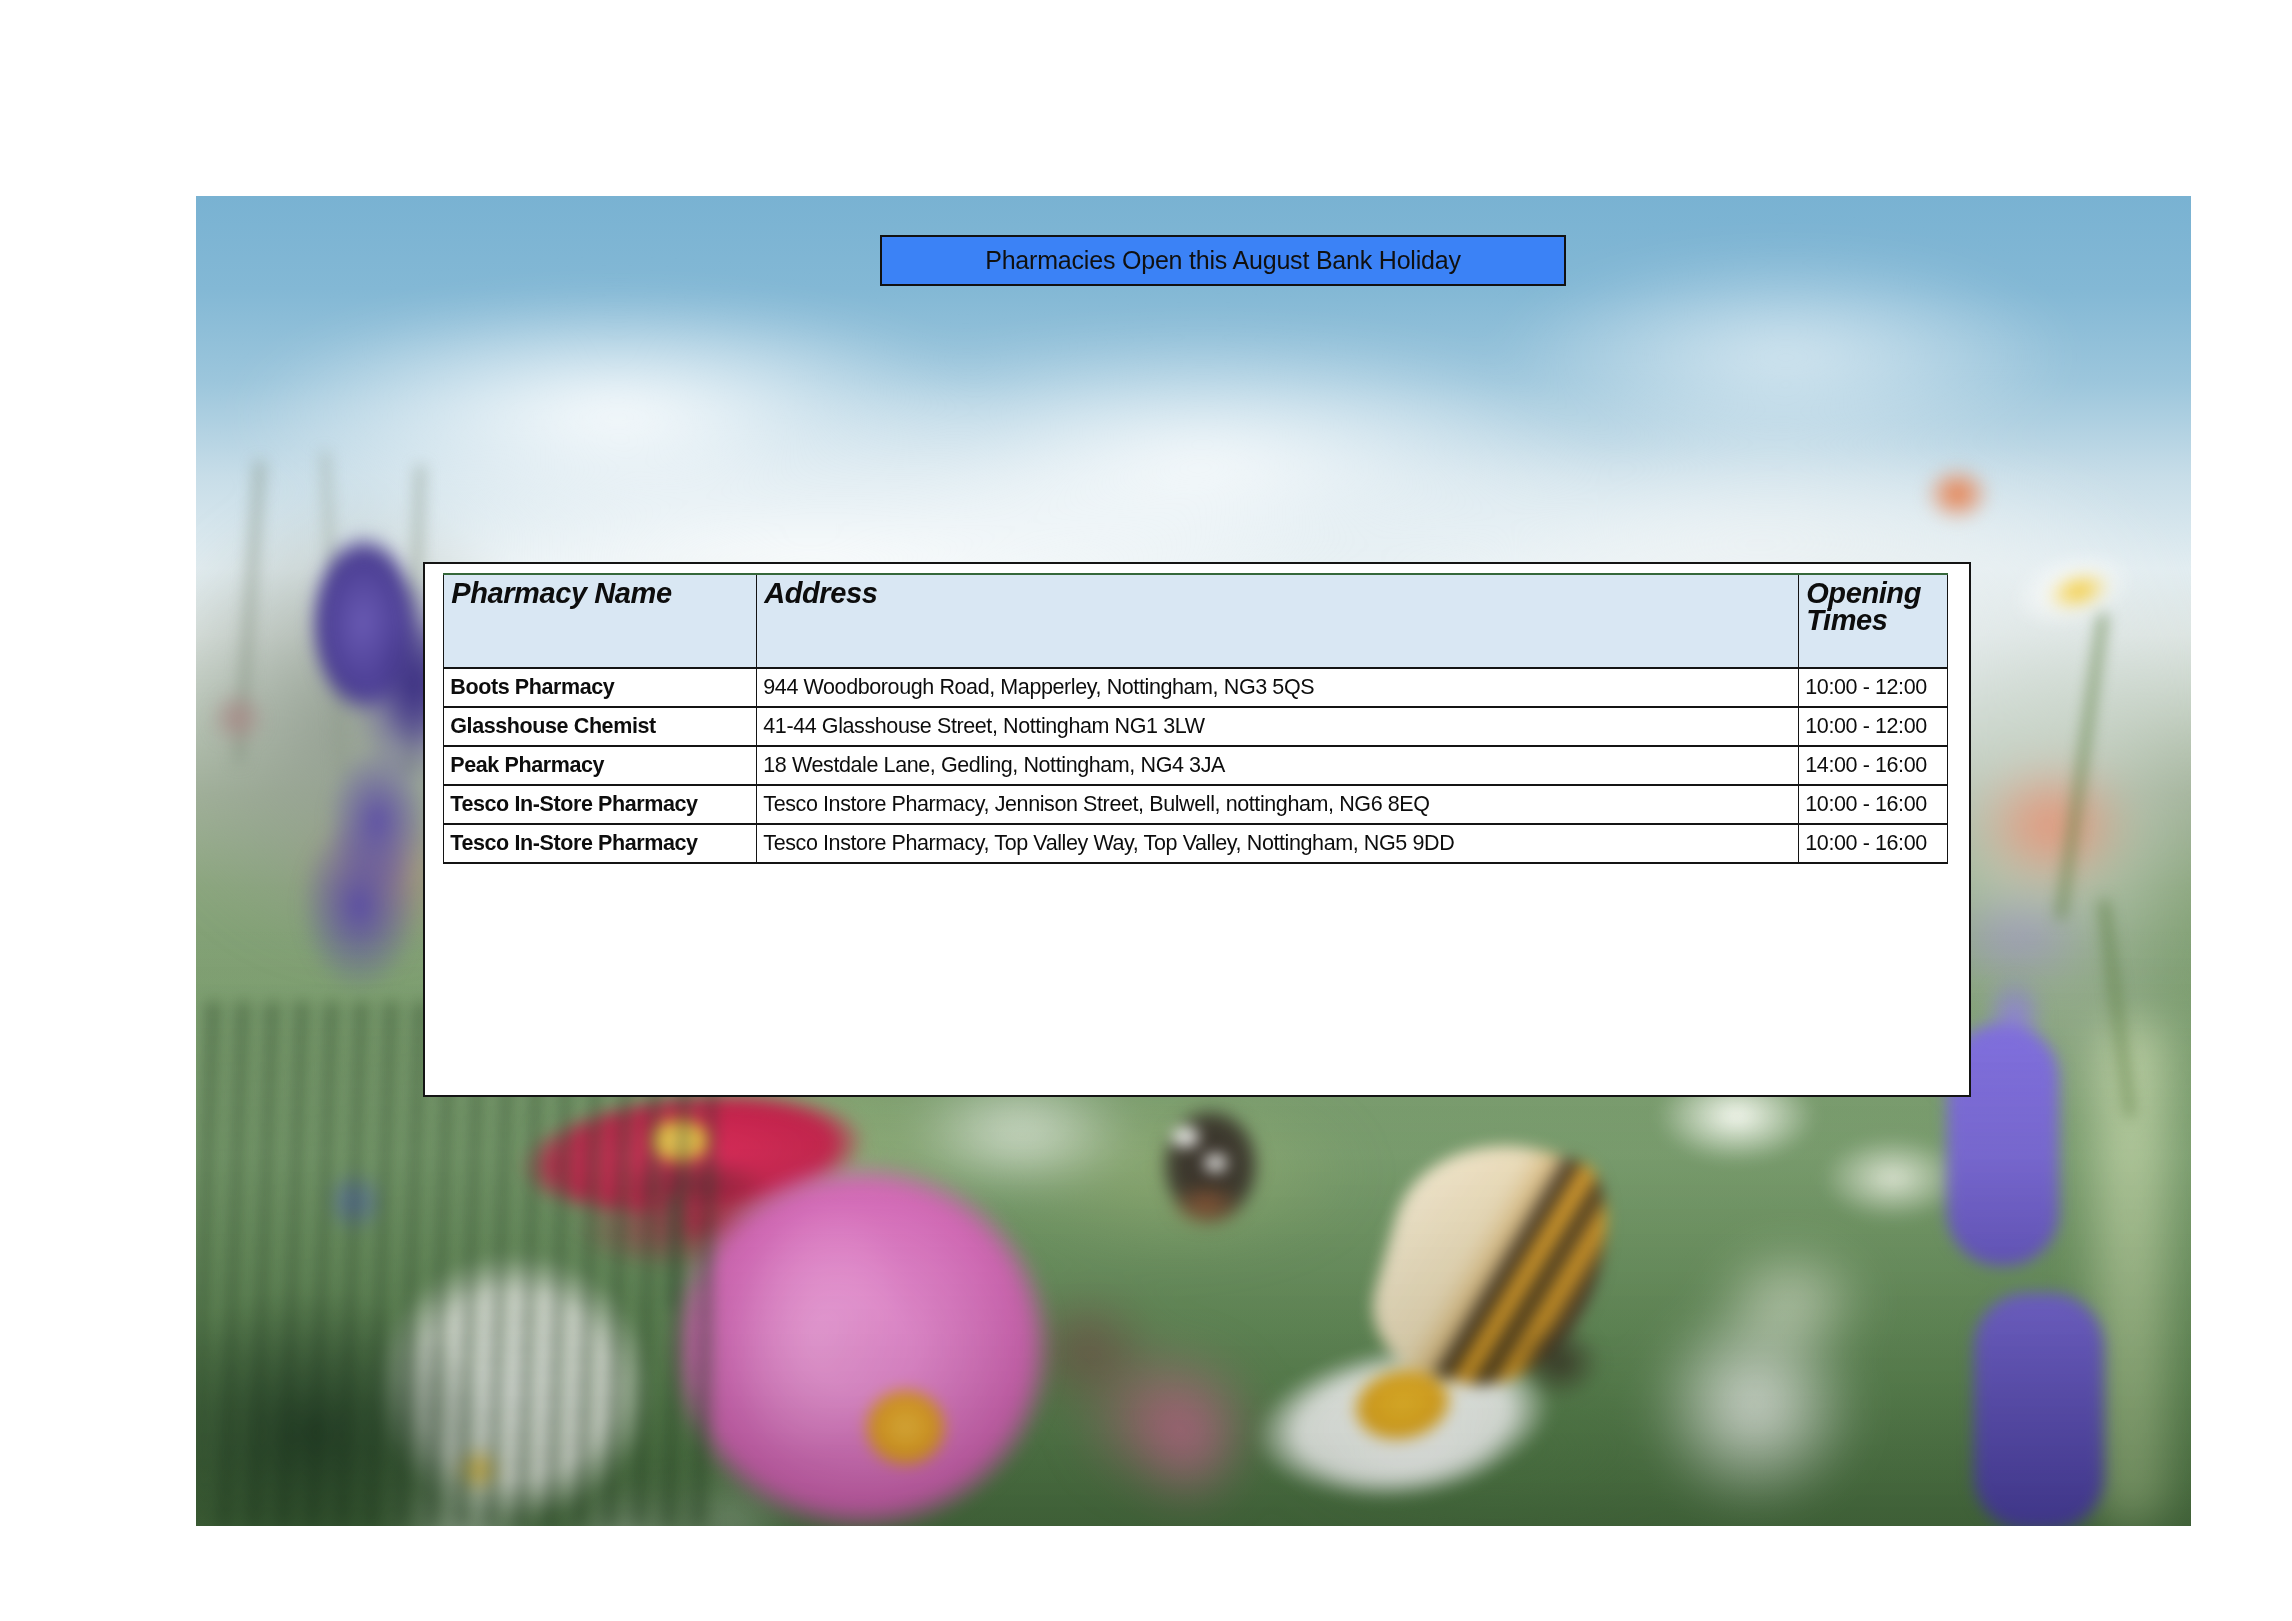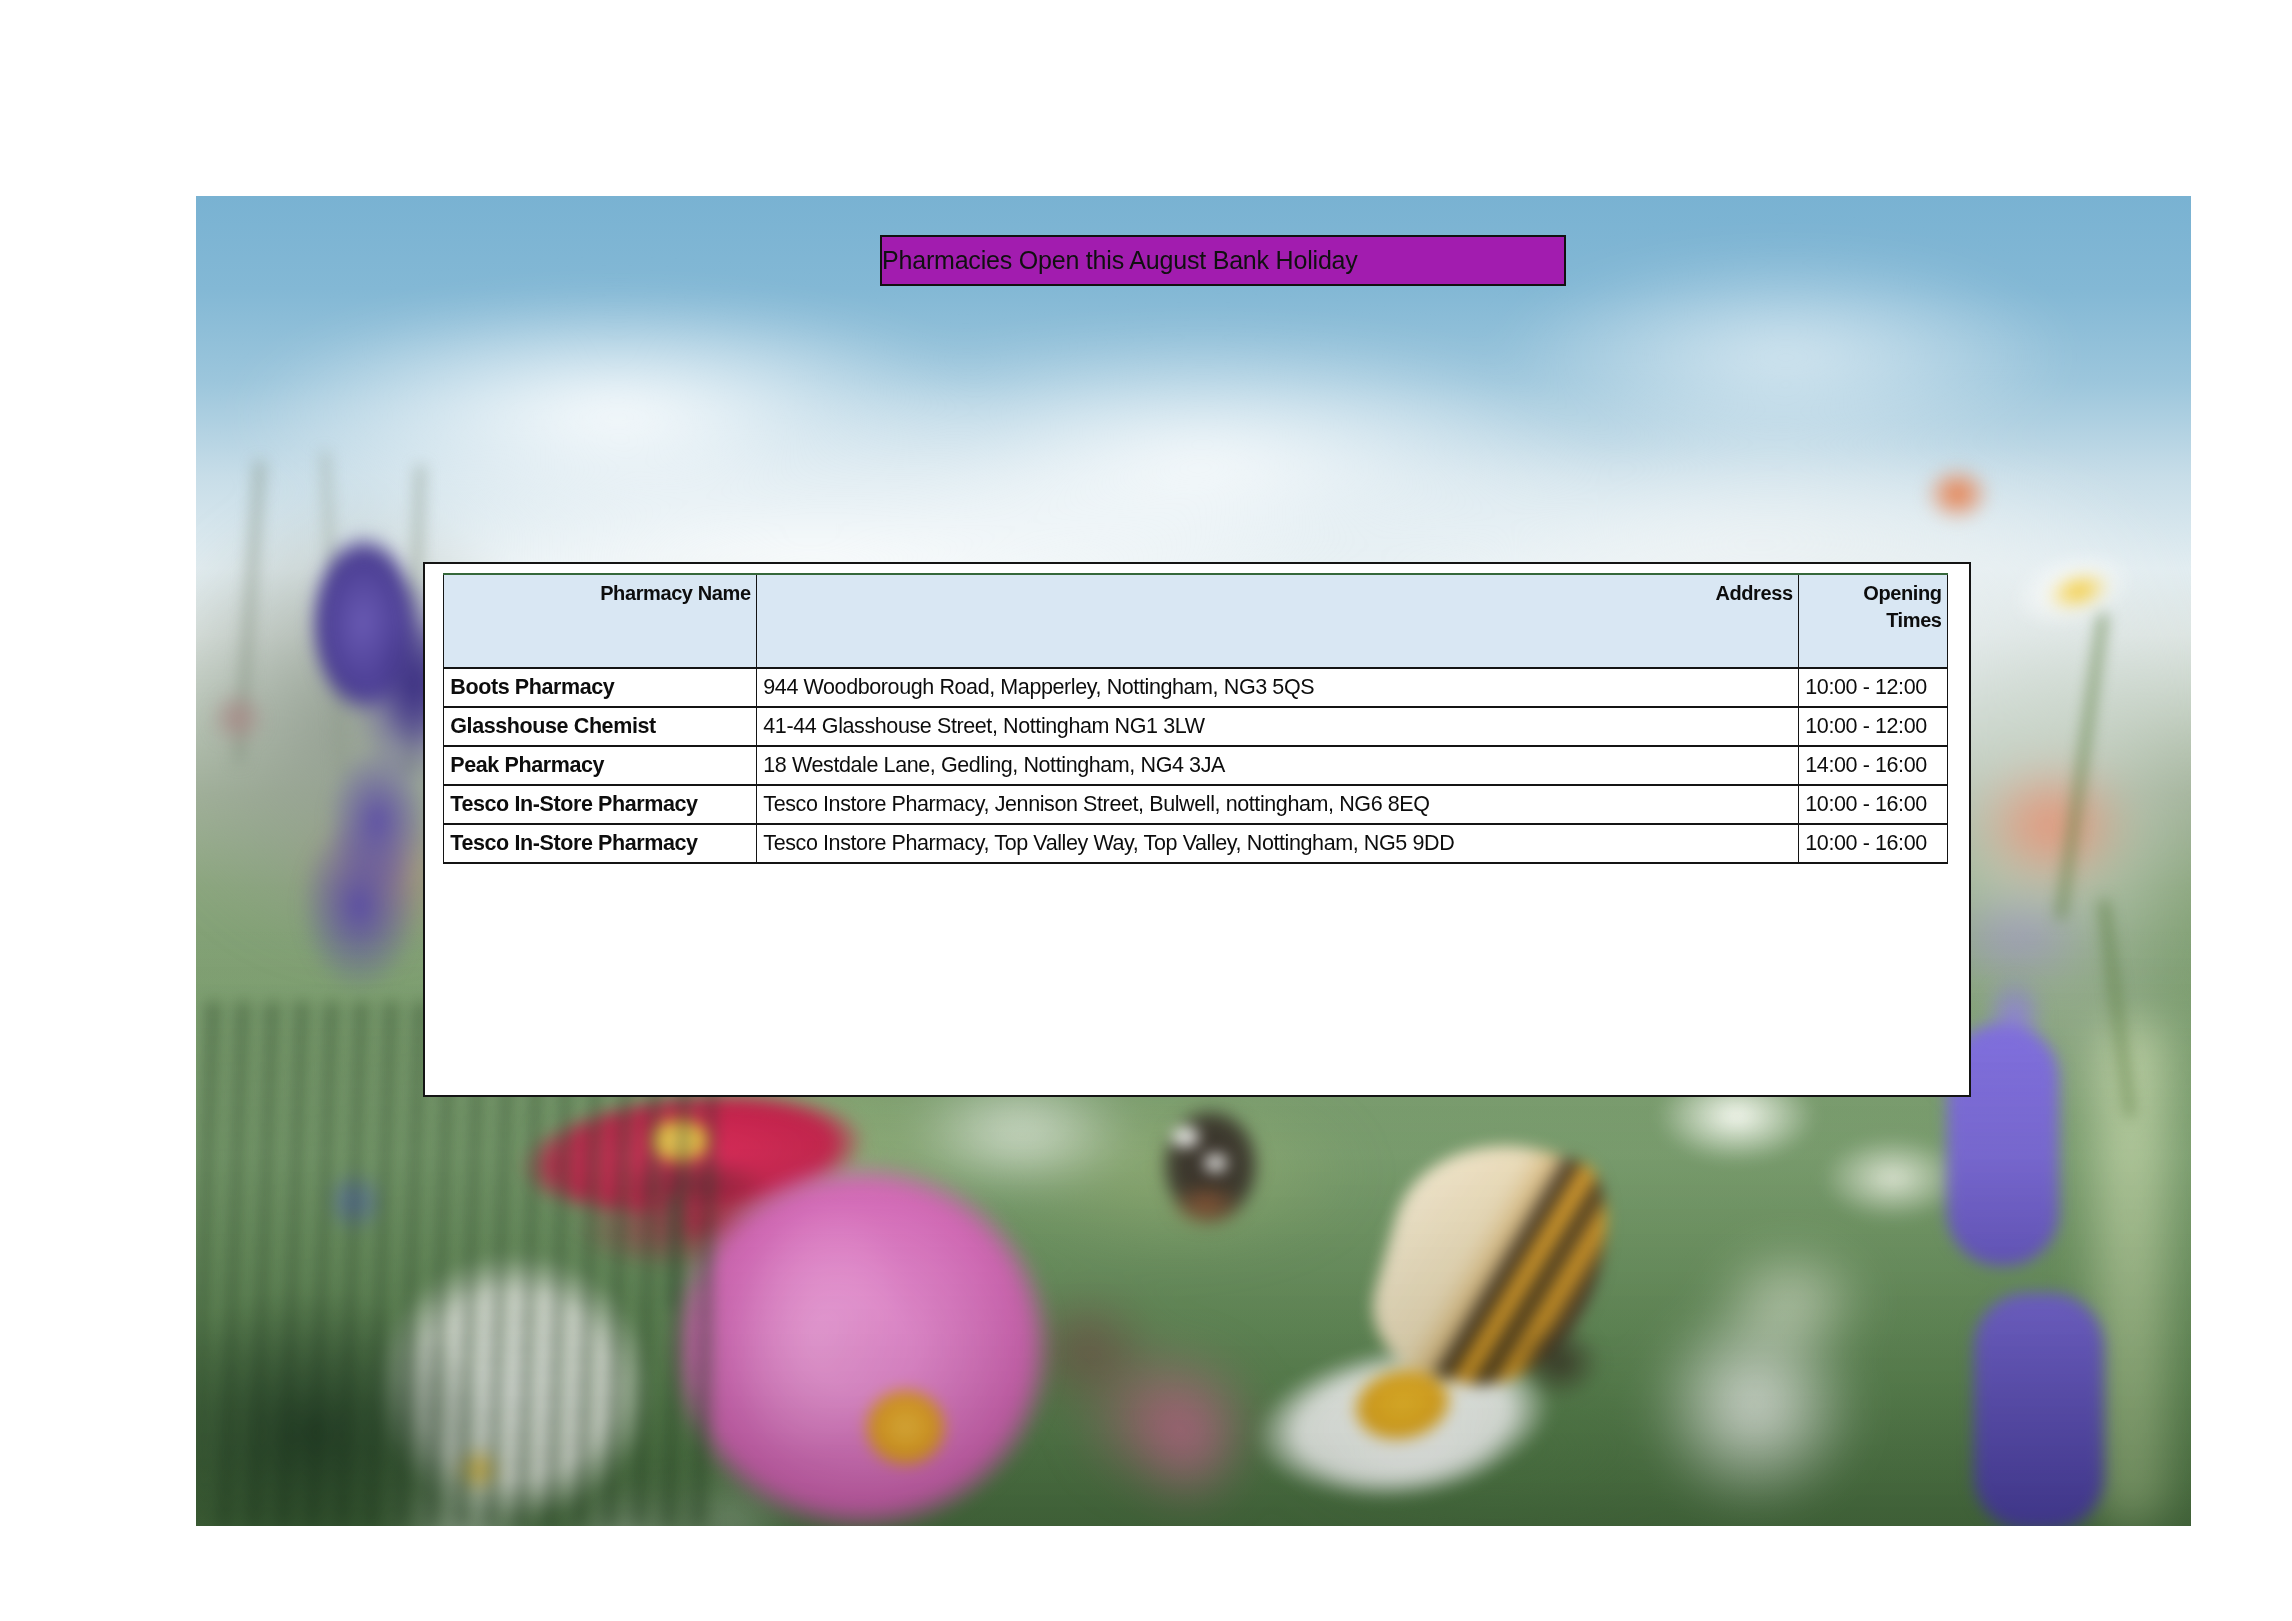--- a/index.html
+++ b/index.html
@@ -18,45 +18,45 @@
   .layer{position:absolute;inset:0;}
   .blur-lg{filter:blur(23px);}
   .blur-sm{filter:blur(7.2px);}
   .b{position:absolute;border-radius:50%;}
   .rect{position:absolute;}
   .haze{position:absolute;inset:0;
     background:linear-gradient(180deg, rgba(255,255,255,0) 55%, rgba(232,238,224,0.10) 72%, rgba(22,38,20,0.22) 100%);}
   
   .title-box{
     position:absolute;left:880px;top:235px;width:686px;height:51px;
-    background:#a21caf;border:2.7px solid var(--title-border,#111);
-    display:flex;align-items:center;box-sizing:border-box;
+    background:#3b82f6;border:2.7px solid var(--title-border,#111);
+    display:flex;align-items:center;justify-content:center;box-sizing:border-box;
   }
   .title-box span{font-size:25px;color:#101010;letter-spacing:-0.2px;}
   
   .panel{
     position:absolute;left:423px;top:562px;width:1548px;height:535px;
     background:#ffffff;border:2.7px solid var(--table-border,#141414);box-sizing:border-box;
   }
   table.pharm{
     position:absolute;left:18px;top:9px;width:1504px;
     border-collapse:collapse;table-layout:fixed;
   }
   table.pharm col.c1{width:313px;}
   table.pharm col.c2{width:1042px;}
   table.pharm col.c3{width:149px;}
   table.pharm th{
     background:var(--header-fill,#d9e7f3);
     border-top:2.7px solid var(--header-top-border,#35683a);
     border-bottom:2.7px solid var(--table-border,#141414);
     border-left:1.8px solid var(--table-border,#141414);
     border-right:1.8px solid var(--table-border,#141414);
-    height:87px;vertical-align:top;text-align:right;
-    font-size:20px;font-weight:bold;color:#0d0d0d;
-    padding:5.4px 5.4px 0 7.2px;letter-spacing:-0.4px;line-height:27px;
+    height:87px;vertical-align:top;text-align:left;
+    font-size:29px;font-weight:bold;color:#0d0d0d;
+    padding:5.4px 5.4px 0 7.2px;letter-spacing:-0.4px;line-height:27px;font-style:italic;
   }
   table.pharm td{
     border:1.8px solid var(--table-border,#141414);
     border-bottom-width:2.7px;
     height:37px;vertical-align:middle;
     font-size:21.5px;color:#0d0d0d;background:#ffffff;
     padding:0 3.6px 0 6.3px;letter-spacing:-0.4px;
     white-space:nowrap;overflow:hidden;
   }
   table.pharm td.col-name{font-weight:bold;}

